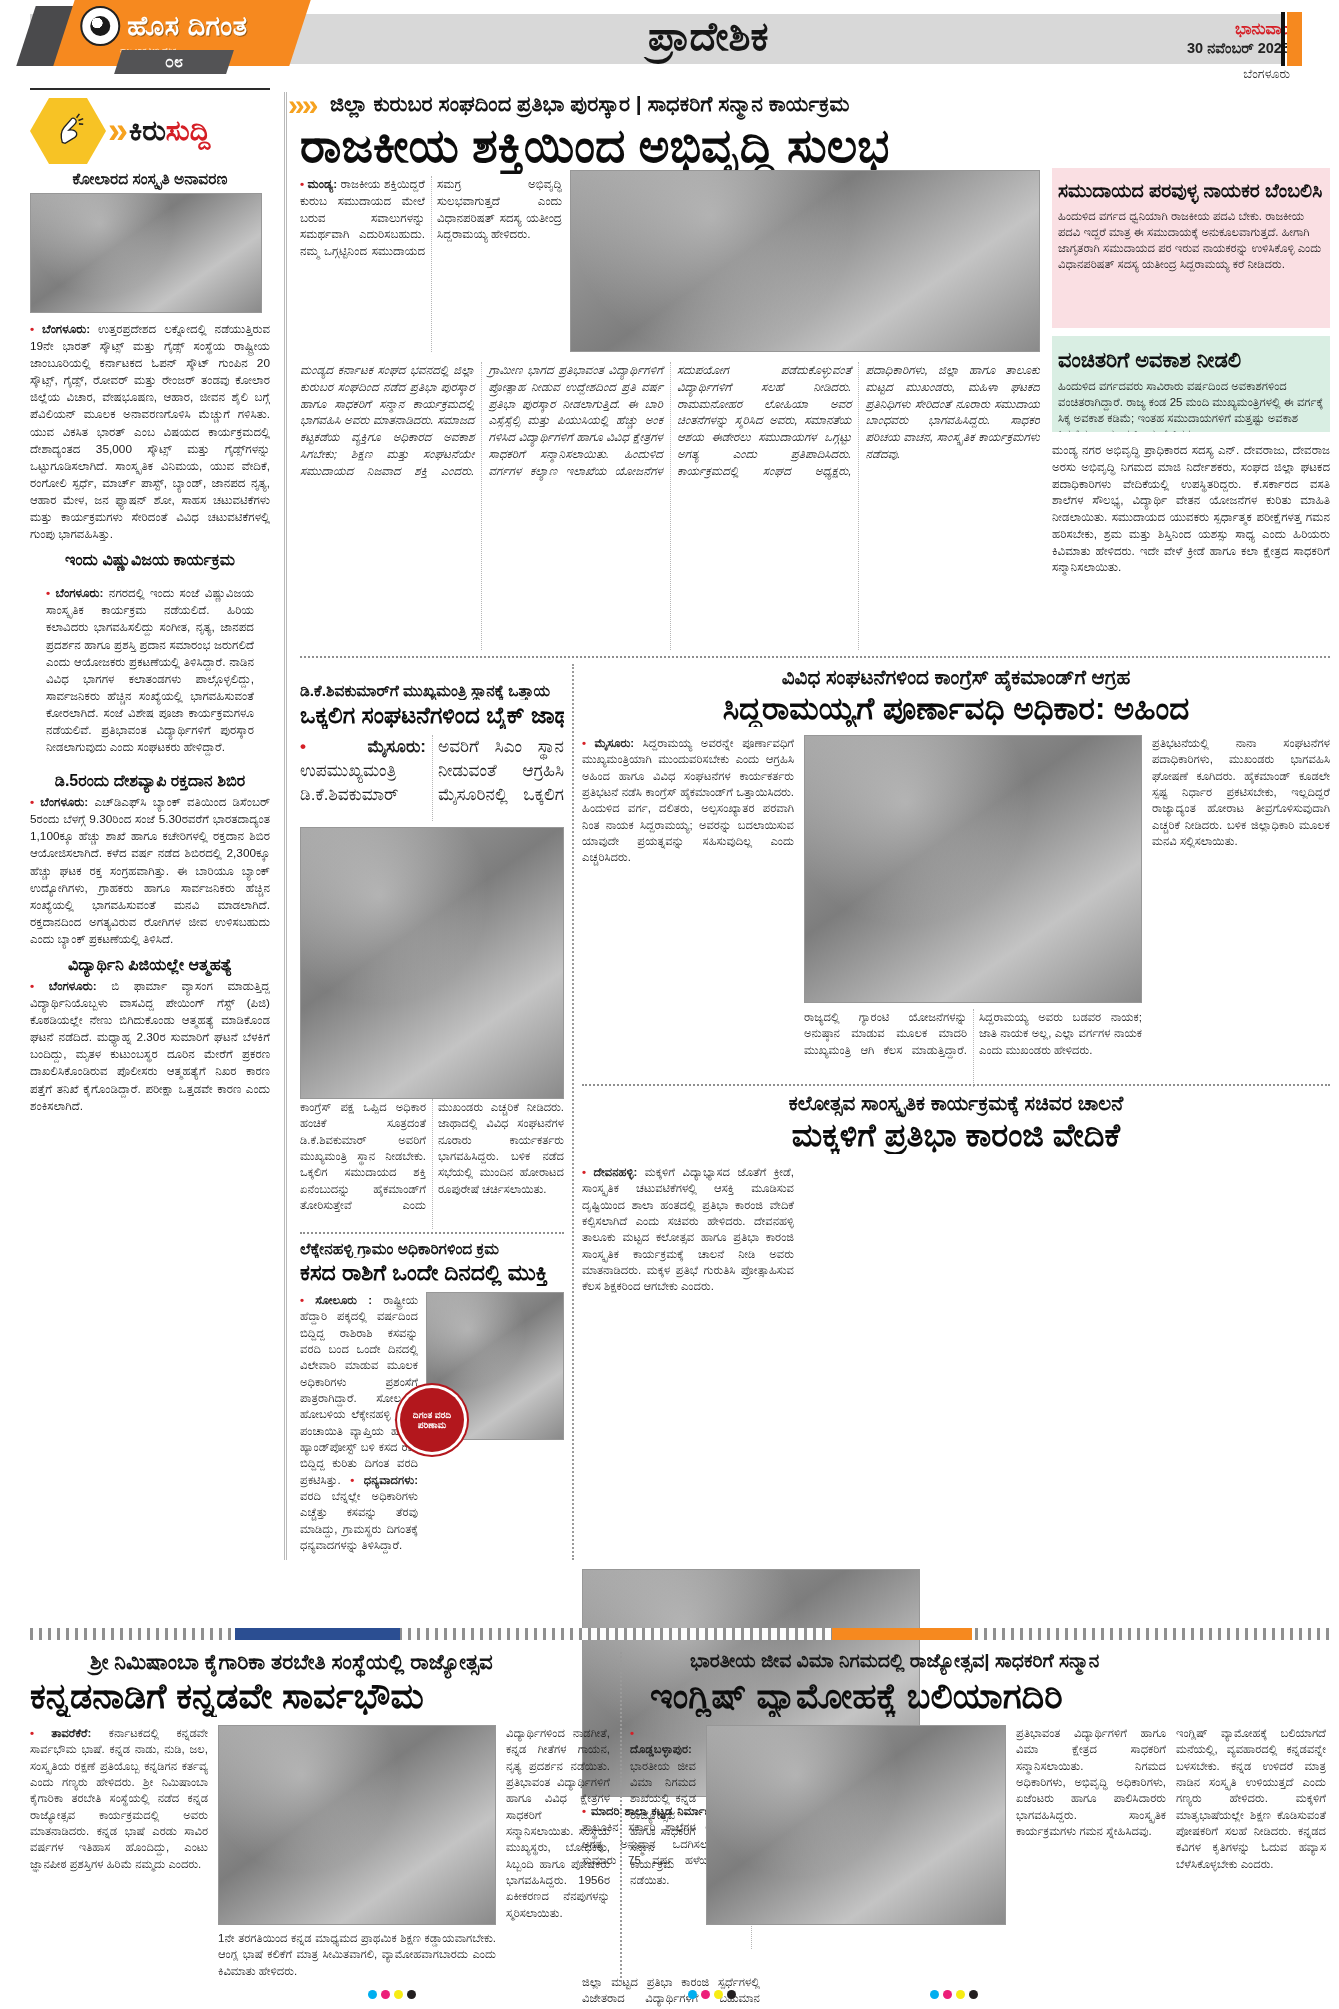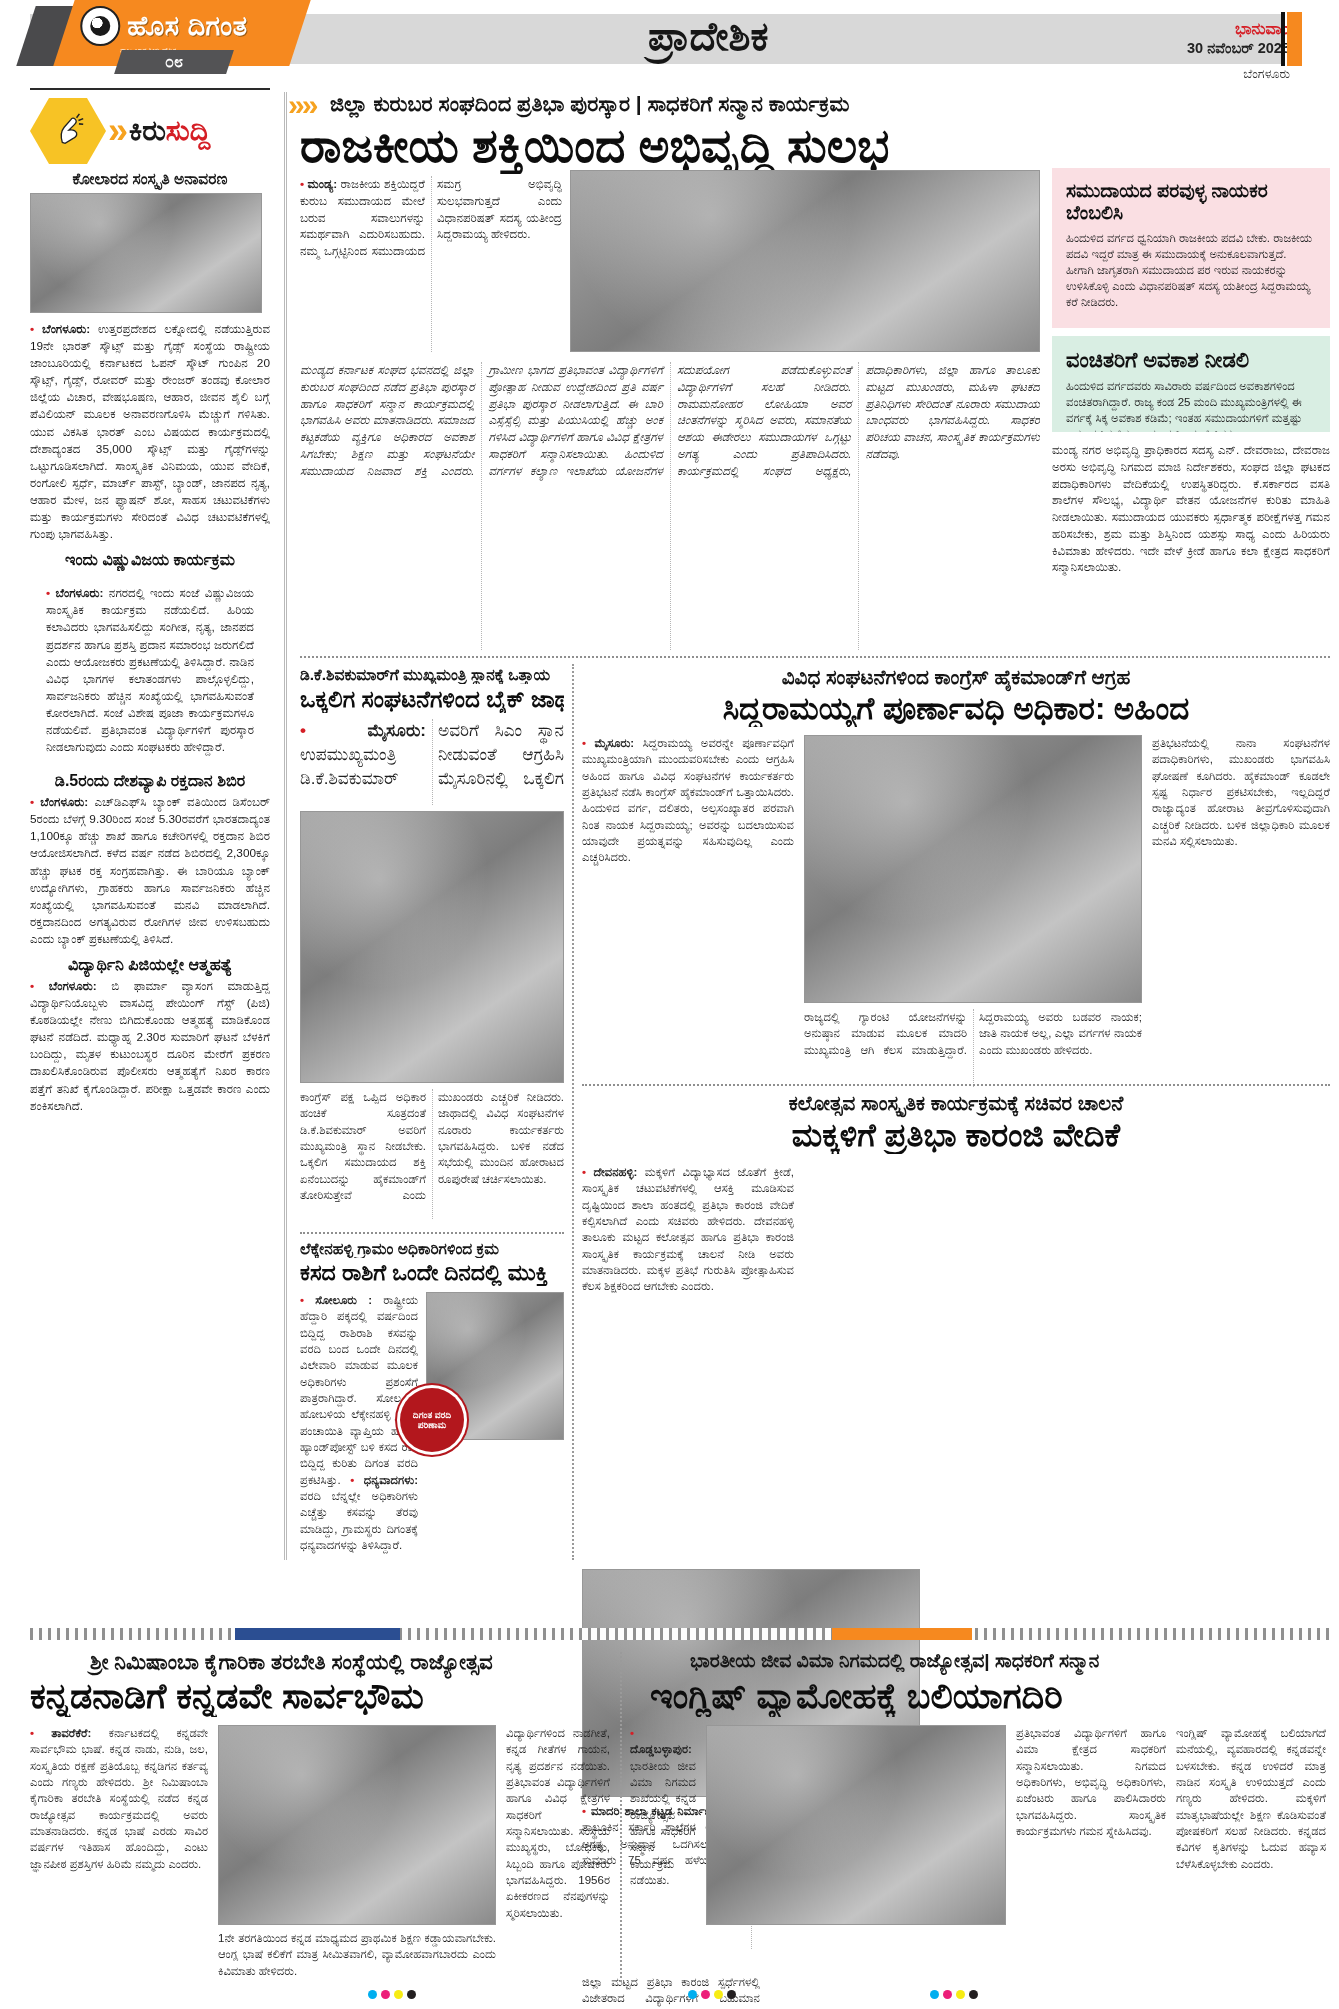--- a/index.html
+++ b/index.html
@@ -47,21 +47,21 @@
   
   .ks-wrap{left:30px;top:88px;width:240px;height:1478px;overflow:hidden;}
   .ks-topline{border-top:2px solid #2a2a2a;width:240px;}
   .hex{width:76px;height:66px;background:#f7c325;clip-path:polygon(25% 0,75% 0,100% 50%,75% 100%,25% 100%,0 50%);
        display:flex;align-items:center;justify-content:center;}
   .ks-label{font-size:28px;font-weight:800;line-height:1;}
   .ks-label .red{color:#d51f26;}
   .ks-caption{font-weight:800;font-size:15.5px;text-align:center;margin-top:6px;}
   .ks-body{font-size:11.8px;line-height:1.45;text-align:justify;}
   
-  .tint-box{box-sizing:border-box;padding:12px 14px;overflow:hidden;}
+  .tint-box{box-sizing:border-box;padding:12px 6px;overflow:hidden;}
   .tint-box h3{margin:0 0 6px;font-size:19px;line-height:1.15;font-weight:800;color:#111;}
   .tint-box p{margin:0;font-size:11.5px;line-height:1.4;color:#222;}
   
   .seal{width:64px;height:64px;border-radius:50%;background:#b3171d;color:#fff;display:flex;align-items:center;justify-content:center;
         text-align:center;font-size:9px;font-weight:700;line-height:1.15;box-shadow:0 0 0 3px #fff,0 0 0 5px #b3171d;z-index:5;}
   
   .dots{display:flex;gap:4px;}
   .dot{width:9px;height:9px;border-radius:50%;}
 </style>
 </head>
@@ -154,29 +154,29 @@
     <span>ಮಂಡ್ಯ ನಗರ ಅಭಿವೃದ್ಧಿ ಪ್ರಾಧಿಕಾರದ ಸದಸ್ಯ ಎನ್. ದೇವರಾಜು, ದೇವರಾಜ ಅರಸು ಅಭಿವೃದ್ಧಿ ನಿಗಮದ ಮಾಜಿ ನಿರ್ದೇಶಕರು, ಸಂಘದ ಜಿಲ್ಲಾ ಘಟಕದ ಪದಾಧಿಕಾರಿಗಳು ವೇದಿಕೆಯಲ್ಲಿ ಉಪಸ್ಥಿತರಿದ್ದರು. ಕೆ.ಸರ್ಕಾರದ ವಸತಿ ಶಾಲೆಗಳ ಸೌಲಭ್ಯ, ವಿದ್ಯಾರ್ಥಿ ವೇತನ ಯೋಜನೆಗಳ ಕುರಿತು ಮಾಹಿತಿ ನೀಡಲಾಯಿತು. ಸಮುದಾಯದ ಯುವಕರು ಸ್ಪರ್ಧಾತ್ಮಕ ಪರೀಕ್ಷೆಗಳತ್ತ ಗಮನ ಹರಿಸಬೇಕು, ಶ್ರಮ ಮತ್ತು ಶಿಸ್ತಿನಿಂದ ಯಶಸ್ಸು ಸಾಧ್ಯ ಎಂದು ಹಿರಿಯರು ಕಿವಿಮಾತು ಹೇಳಿದರು. ಇದೇ ವೇಳೆ ಕ್ರೀಡೆ ಹಾಗೂ ಕಲಾ ಕ್ಷೇತ್ರದ ಸಾಧಕರಿಗೆ ಸನ್ಮಾನಿಸಲಾಯಿತು.</span>
   </div>
 
   <div class="abs body-txt cols4" style="left:300px;top:362px;width:740px;height:288px;font-size:11.8px;font-style:italic;">
     <span>ಮಂಡ್ಯದ ಕರ್ನಾಟಕ ಸಂಘದ ಭವನದಲ್ಲಿ ಜಿಲ್ಲಾ ಕುರುಬರ ಸಂಘದಿಂದ ನಡೆದ ಪ್ರತಿಭಾ ಪುರಸ್ಕಾರ ಹಾಗೂ ಸಾಧಕರಿಗೆ ಸನ್ಮಾನ ಕಾರ್ಯಕ್ರಮದಲ್ಲಿ ಭಾಗವಹಿಸಿ ಅವರು ಮಾತನಾಡಿದರು. ಸಮಾಜದ ಕಟ್ಟಕಡೆಯ ವ್ಯಕ್ತಿಗೂ ಅಧಿಕಾರದ ಅವಕಾಶ ಸಿಗಬೇಕು; ಶಿಕ್ಷಣ ಮತ್ತು ಸಂಘಟನೆಯೇ ಸಮುದಾಯದ ನಿಜವಾದ ಶಕ್ತಿ ಎಂದರು. ಗ್ರಾಮೀಣ ಭಾಗದ ಪ್ರತಿಭಾವಂತ ವಿದ್ಯಾರ್ಥಿಗಳಿಗೆ ಪ್ರೋತ್ಸಾಹ ನೀಡುವ ಉದ್ದೇಶದಿಂದ ಪ್ರತಿ ವರ್ಷ ಪ್ರತಿಭಾ ಪುರಸ್ಕಾರ ನೀಡಲಾಗುತ್ತಿದೆ. ಈ ಬಾರಿ ಎಸ್ಸೆಸ್ಸೆಲ್ಸಿ ಮತ್ತು ಪಿಯುಸಿಯಲ್ಲಿ ಹೆಚ್ಚು ಅಂಕ ಗಳಿಸಿದ ವಿದ್ಯಾರ್ಥಿಗಳಿಗೆ ಹಾಗೂ ವಿವಿಧ ಕ್ಷೇತ್ರಗಳ ಸಾಧಕರಿಗೆ ಸನ್ಮಾನಿಸಲಾಯಿತು. ಹಿಂದುಳಿದ ವರ್ಗಗಳ ಕಲ್ಯಾಣ ಇಲಾಖೆಯ ಯೋಜನೆಗಳ ಸದುಪಯೋಗ ಪಡೆದುಕೊಳ್ಳುವಂತೆ ವಿದ್ಯಾರ್ಥಿಗಳಿಗೆ ಸಲಹೆ ನೀಡಿದರು. ರಾಮಮನೋಹರ ಲೋಹಿಯಾ ಅವರ ಚಿಂತನೆಗಳನ್ನು ಸ್ಮರಿಸಿದ ಅವರು, ಸಮಾನತೆಯ ಆಶಯ ಈಡೇರಲು ಸಮುದಾಯಗಳ ಒಗ್ಗಟ್ಟು ಅಗತ್ಯ ಎಂದು ಪ್ರತಿಪಾದಿಸಿದರು. ಕಾರ್ಯಕ್ರಮದಲ್ಲಿ ಸಂಘದ ಅಧ್ಯಕ್ಷರು, ಪದಾಧಿಕಾರಿಗಳು, ಜಿಲ್ಲಾ ಹಾಗೂ ತಾಲೂಕು ಮಟ್ಟದ ಮುಖಂಡರು, ಮಹಿಳಾ ಘಟಕದ ಪ್ರತಿನಿಧಿಗಳು ಸೇರಿದಂತೆ ನೂರಾರು ಸಮುದಾಯ ಬಾಂಧವರು ಭಾಗವಹಿಸಿದ್ದರು. ಸಾಧಕರ ಪರಿಚಯ ವಾಚನ, ಸಾಂಸ್ಕೃತಿಕ ಕಾರ್ಯಕ್ರಮಗಳು ನಡೆದವು.</span>
   </div>
 
   <div class="abs dotline" style="left:300px;top:656px;width:1030px;"></div>
   <div class="abs vdot" style="left:572px;top:664px;height:896px;"></div>
 
-  <div class="abs" style="left:300px;top:666px;width:264px;">
+  <div class="abs" style="left:300px;top:682px;width:264px;">
     <div class="kick" style="font-size:15.5px;white-space:nowrap;overflow:hidden;">ಡಿ.ಕೆ.ಶಿವಕುಮಾರ್‌ಗೆ ಮುಖ್ಯಮಂತ್ರಿ ಸ್ಥಾನಕ್ಕೆ ಒತ್ತಾಯ</div>
     <div class="headline" style="font-size:23px;margin-top:2px;">ಒಕ್ಕಲಿಗ ಸಂಘಟನೆಗಳಿಂದ ಬೈಕ್ ಜಾಥಾ</div>
     <div class="body-txt cols2" style="height:86px;margin-top:6px;font-size:17px;">
       <span class="dl">ಮೈಸೂರು:</span>
       <span>ಉಪಮುಖ್ಯಮಂತ್ರಿ ಡಿ.ಕೆ.ಶಿವಕುಮಾರ್ ಅವರಿಗೆ ಸಿಎಂ ಸ್ಥಾನ ನೀಡುವಂತೆ ಆಗ್ರಹಿಸಿ ಮೈಸೂರಿನಲ್ಲಿ ಒಕ್ಕಲಿಗ ಸಂಘ, ಸಂಸ್ಥೆಗಳ ಮುಖಂಡರು ಬೃಹತ್ ಬೈಕ್ ಜಾಥಾ ನಡೆಸಿದರು. ನಗರದ ಪ್ರಮುಖ ರಸ್ತೆಗಳಲ್ಲಿ ಸಾಗಿದ ಜಾಥಾ ಆಂಜನೇಯಸ್ವಾಮಿ ದೇವಸ್ಥಾನದ ಮುಂಭಾಗ ಕೊನೆಗೊಂಡಿತು.</span>
     </div>
     <div class="photo" style="width:264px;height:272px;margin-top:6px;"></div>
-    <div class="body-txt cols2" style="height:130px;margin-top:6px;font-size:11.5px;">
+    <div class="body-txt cols2" style="height:130px;margin-top:0;font-size:11.5px;">
       <span>ಕಾಂಗ್ರೆಸ್ ಪಕ್ಷ ಒಪ್ಪಿದ ಅಧಿಕಾರ ಹಂಚಿಕೆ ಸೂತ್ರದಂತೆ ಡಿ.ಕೆ.ಶಿವಕುಮಾರ್ ಅವರಿಗೆ ಮುಖ್ಯಮಂತ್ರಿ ಸ್ಥಾನ ನೀಡಬೇಕು. ಒಕ್ಕಲಿಗ ಸಮುದಾಯದ ಶಕ್ತಿ ಏನೆಂಬುದನ್ನು ಹೈಕಮಾಂಡ್‌ಗೆ ತೋರಿಸುತ್ತೇವೆ ಎಂದು ಮುಖಂಡರು ಎಚ್ಚರಿಕೆ ನೀಡಿದರು. ಜಾಥಾದಲ್ಲಿ ವಿವಿಧ ಸಂಘಟನೆಗಳ ನೂರಾರು ಕಾರ್ಯಕರ್ತರು ಭಾಗವಹಿಸಿದ್ದರು. ಬಳಿಕ ನಡೆದ ಸಭೆಯಲ್ಲಿ ಮುಂದಿನ ಹೋರಾಟದ ರೂಪುರೇಷೆ ಚರ್ಚಿಸಲಾಯಿತು.</span>
     </div>
   </div>
 
   <div class="abs" style="left:582px;top:666px;width:748px;">
     <div class="kick" style="font-size:20px;text-align:center;">ವಿವಿಧ ಸಂಘಟನೆಗಳಿಂದ ಕಾಂಗ್ರೆಸ್ ಹೈಕಮಾಂಡ್‌ಗೆ ಆಗ್ರಹ</div>
     <div class="headline" style="font-size:31px;text-align:center;margin-top:2px;">ಸಿದ್ದರಾಮಯ್ಯಗೆ ಪೂರ್ಣಾವಧಿ ಅಧಿಕಾರ: ಅಹಿಂದ</div>
     <div style="display:flex;gap:10px;margin-top:8px;">
       <div class="body-txt" style="width:212px;height:350px;font-size:11.5px;">
         <span class="dl">ಮೈಸೂರು:</span>

